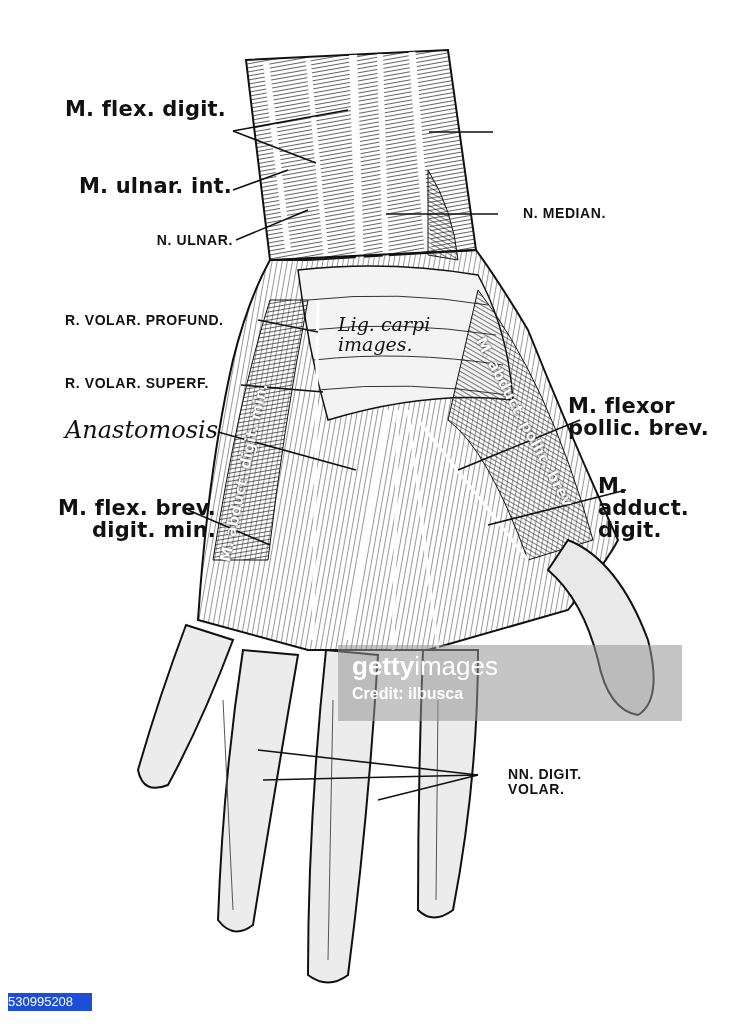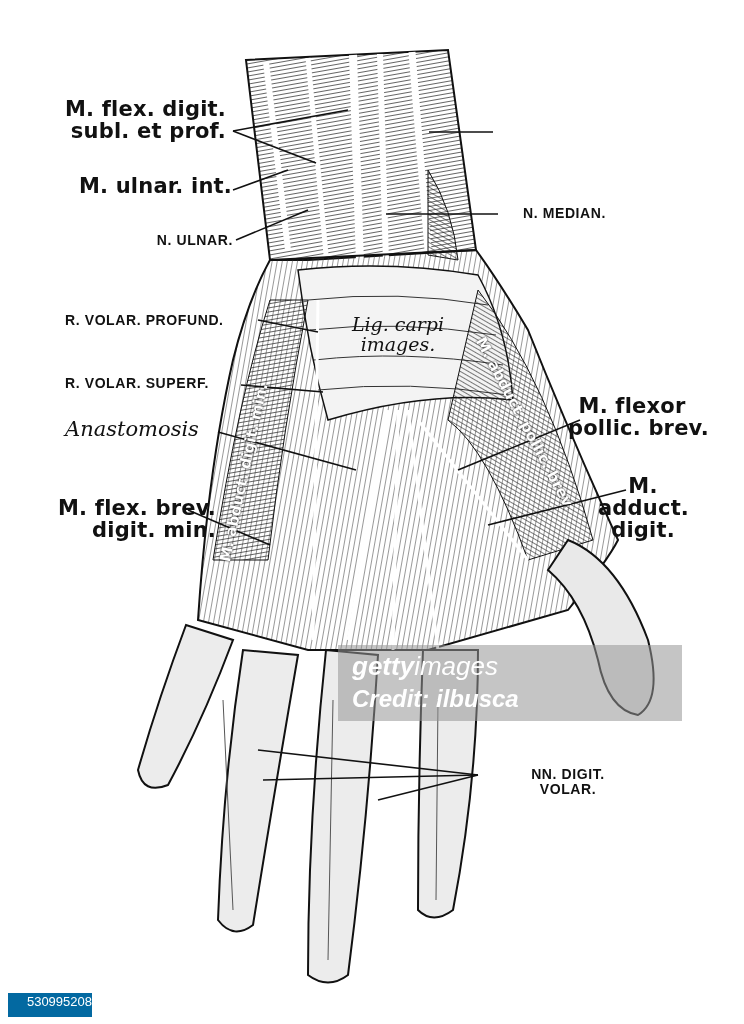--- a/index.html
+++ b/index.html
@@ -2,30 +2,30 @@
 <html><head>
 <meta charset="utf-8">
 <style>
   html,body{margin:0;padding:0;background:#ffffff;}
   body{width:744px;height:1024px;position:relative;overflow:hidden;font-family:"DejaVu Sans",sans-serif;}
   #stage{position:absolute;left:8px;top:0;width:744px;height:1024px;}
   svg{position:absolute;left:0;top:0;}
   .lbl{position:absolute;color:#111;white-space:nowrap;line-height:1.05;}
   .script{font-family:"DejaVu Sans",sans-serif;font-size:21px;font-weight:700;letter-spacing:0.2px;}
   .caps{font-family:"Liberation Sans",sans-serif;font-size:14px;font-weight:700;letter-spacing:0.6px;}
-  .italic{font-family:"DejaVu Serif",serif;font-style:italic;font-size:21px;}
+  .italic{font-family:"DejaVu Serif",serif;font-style:italic;font-size:24px;}
   .inner{font-family:"DejaVu Serif",serif;font-style:italic;font-size:19px;color:#111;}
   .right{text-align:right;}
-  .center{text-align:center;}
-  .wm{position:absolute;left:330px;top:645px;width:344px;height:76px;background:rgba(150,150,150,0.55);font-style:italic;}
+  .center{text-align:left;}
+  .wm{position:absolute;left:330px;top:645px;width:344px;height:76px;background:rgba(150,150,150,0.55);}
   .wm-logo{position:absolute;left:14px;top:6px;color:#fff;font-family:"Liberation Sans",sans-serif;font-size:26px;}
   .wm-logo b{font-weight:700;}
   .wm-logo span{font-weight:400;}
-  .wm-credit{position:absolute;left:14px;top:40px;color:#fff;font-family:"Liberation Sans",sans-serif;font-size:24px;font-weight:700;}
-  .imgid{position:absolute;left:0;top:993px;width:84px;height:24px;background:#0369a1;color:#fff;font-family:"Liberation Sans",sans-serif;font-size:13px;line-height:18px;text-align:right;}
+  .wm-credit{position:absolute;left:14px;top:40px;color:#fff;font-family:"Liberation Sans",sans-serif;font-size:16px;font-weight:700;}
+  .imgid{position:absolute;left:0;top:993px;width:84px;height:18px;background:#1d4ed8;color:#fff;font-family:"Liberation Sans",sans-serif;font-size:13px;line-height:18px;text-align:left;}
 </style>
 </head>
 <body>
 
 <div id="stage">
 
   <svg width="744" height="1024" viewBox="0 0 744 1024">
     <defs>
       <pattern id="hatch" width="4" height="4" patternUnits="userSpaceOnUse" patternTransform="rotate(80)">
         <line x1="0" y1="0" x2="0" y2="4" stroke="#222" stroke-width="1.4"></line>
@@ -96,21 +96,20 @@
       <path d="M450 470 L572 420"></path>
       <path d="M480 525 L618 490"></path>
       <path d="M250 750 L470 775"></path>
       <path d="M255 780 L470 775"></path>
       <path d="M370 800 L470 775"></path>
     </g>
   </svg>
 
   <div class="lbl script right" style="left:40px;top:98px;width:178px;">
     <div>M. flex. digit.</div>
-    <div>subl. et prof.</div>
   </div>
   <div class="lbl script right" style="left:40px;top:175px;width:184px;">
     <div>M. ulnar. int.</div>
   </div>
   <div class="lbl caps right" style="left:80px;top:233px;width:145px;">
     <div>N. ULNAR.</div>
   </div>
   <div class="lbl caps" style="left:57px;top:313px;text-align:center;">
     <div>R. VOLAR. PROFUND.</div>
   </div>

